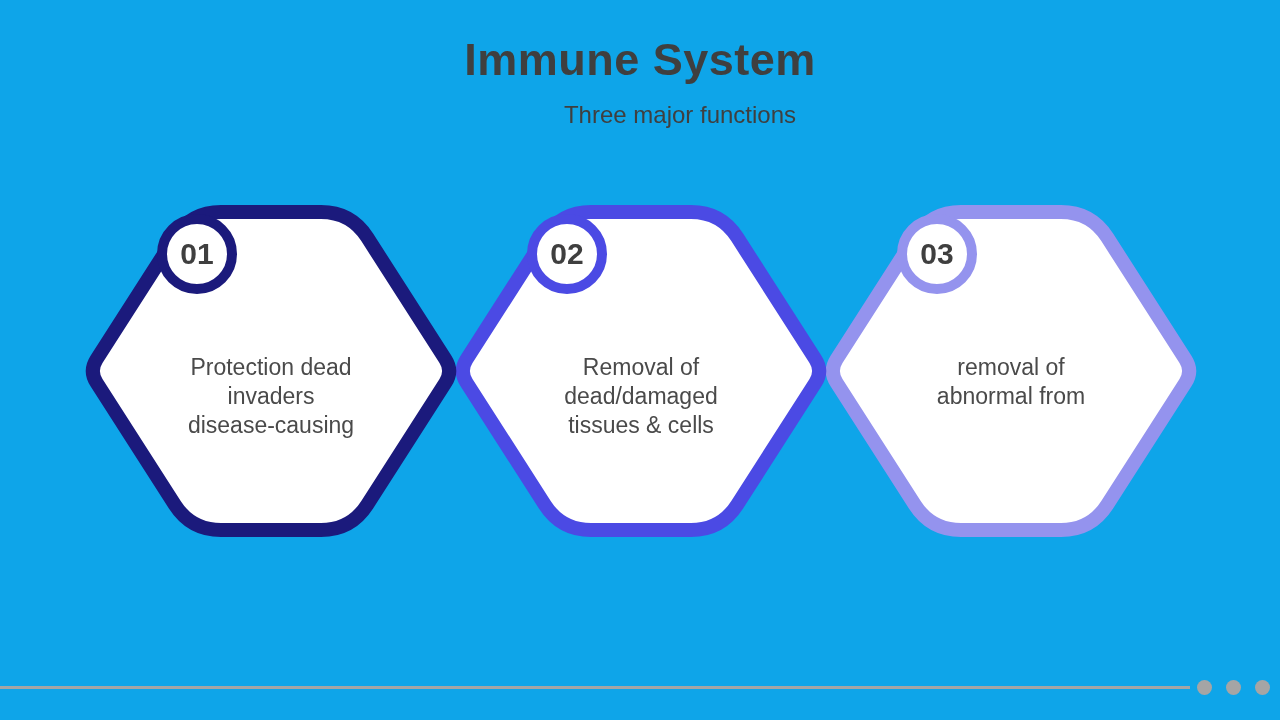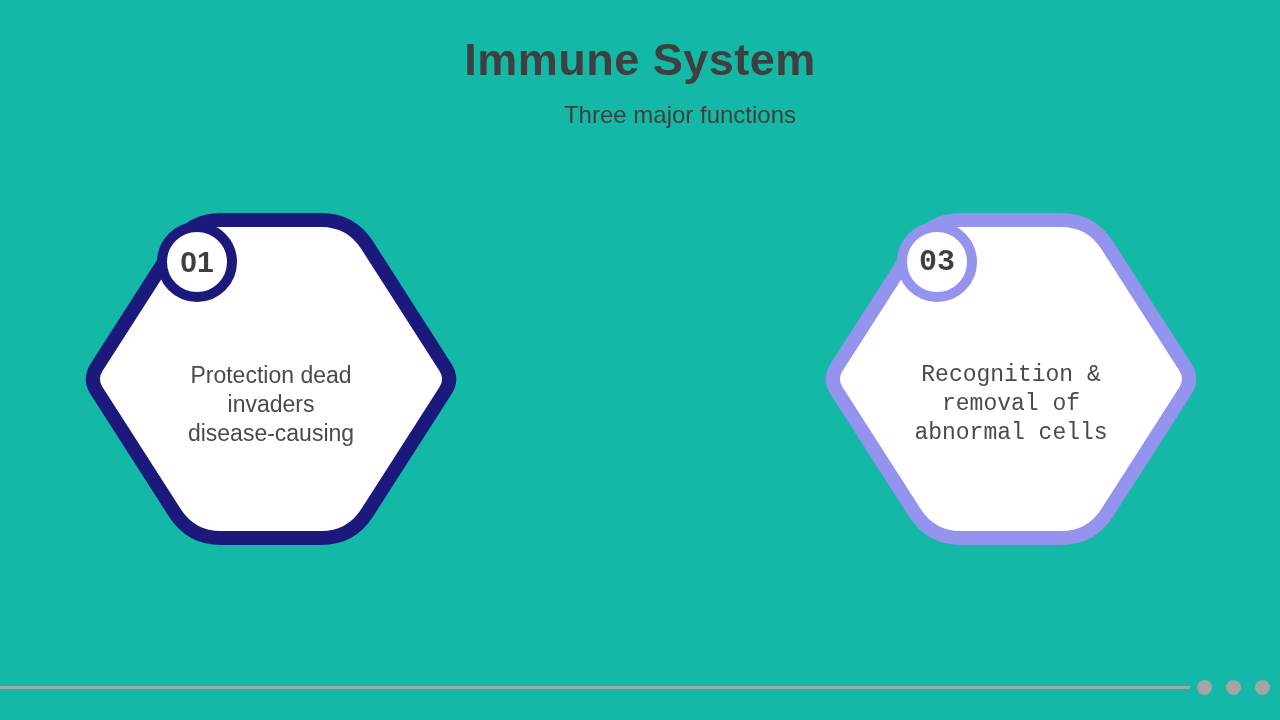--- a/index.html
+++ b/index.html
@@ -1,20 +1,20 @@
 <!DOCTYPE html>
 <html><head>
 <meta charset="utf-8">
 <style>
   html, body { margin: 0; padding: 0; background: #ffffff; }
   .slide {
     position: relative;
     width: 1280px;
     height: 720px;
-    background: #14b8a6;
+    background: #0ea5e9;
     overflow: hidden;
     font-family: "Liberation Sans", sans-serif;
   }
   .title {
     position: absolute;
     top: 34px; left: 0;
     width: 100%;
     text-align: center;
     font-size: 45px;
     font-weight: bold;
@@ -26,28 +26,28 @@
     top: 101px; left: 0;
     width: 100%;
     text-align: center;
     font-size: 24px;
     font-weight: normal;
     color: #3f3f3f;
     padding-left: 40px;
   }
   .hex {
     position: absolute;
-    top: 212px;
+    top: 204px;
     width: 378px;
     height: 336px;
   }
   .hex svg { position: absolute; left: 0; top: 0; width: 378px; height: 336px; }
   .hex-1 { left: 82px;  z-index: 3; }
   .hex-2 { left: 452px; z-index: 2; }
-  .hex-3 { left: 822px; z-index: 1; font-family: Liberation Mono, monospace; }
+  .hex-3 { left: 822px; z-index: 1; }
   .num {
     position: absolute;
     left: 85px; top: 20px;
     width: 60px; height: 60px;
     line-height: 60px;
     text-align: center;
     font-size: 30px;
     font-weight: bold;
     color: #3f3f3f;
   }
@@ -92,31 +92,42 @@
       <circle cx="115" cy="50" r="35" fill="#ffffff" stroke-width="10" stroke="#1b1a7c"></circle>
     </svg>
     <div class="num">01</div>
     <div class="body-text">
       <span>Protection dead</span>
       <span>invaders</span>
       <span>disease-causing</span>
     </div>
   </div>
 
+  <div class="hex hex-2">
+    <svg viewBox="0 0 378 336">
+      <path d="M 14.6 155.2 L 92.8 33.3 Q 109 8 139 8 L 239 8 Q 269 8 285.2 33.3 L 363.4 155.2 Q 371 167 363.4 178.8 L 285.2 300.7 Q 269 326 239 326 L 139 326 Q 109 326 92.8 300.7 L 14.6 178.8 Q 7 167 14.6 155.2 Z" fill="#ffffff" stroke-width="14" stroke="#4b4ae4"></path>
+      <circle cx="115" cy="50" r="35" fill="#ffffff" stroke-width="10" stroke="#4b4ae4"></circle>
+    </svg>
+    <div class="num">02</div>
+    <div class="body-text">
+      <span>Removal of</span>
+      <span>dead/damaged</span>
+      <span>tissues &amp; cells</span>
+    </div>
+  </div>
 
   <div class="hex hex-3">
     <svg viewBox="0 0 378 336">
       <path d="M 14.6 155.2 L 92.8 33.3 Q 109 8 139 8 L 239 8 Q 269 8 285.2 33.3 L 363.4 155.2 Q 371 167 363.4 178.8 L 285.2 300.7 Q 269 326 239 326 L 139 326 Q 109 326 92.8 300.7 L 14.6 178.8 Q 7 167 14.6 155.2 Z" fill="#ffffff" stroke-width="14" stroke="#9493ee"></path>
       <circle cx="115" cy="50" r="35" fill="#ffffff" stroke-width="10" stroke="#9493ee"></circle>
     </svg>
     <div class="num">03</div>
     <div class="body-text">
-      <span>Recognition &amp;</span>
       <span>removal of</span>
-      <span>abnormal cells</span>
+      <span>abnormal from</span>
     </div>
   </div>
 
   <div class="footer-line"></div>
   <span class="dot dot-1"></span>
   <span class="dot dot-2"></span>
   <span class="dot dot-3"></span>
 
 </div>
 

